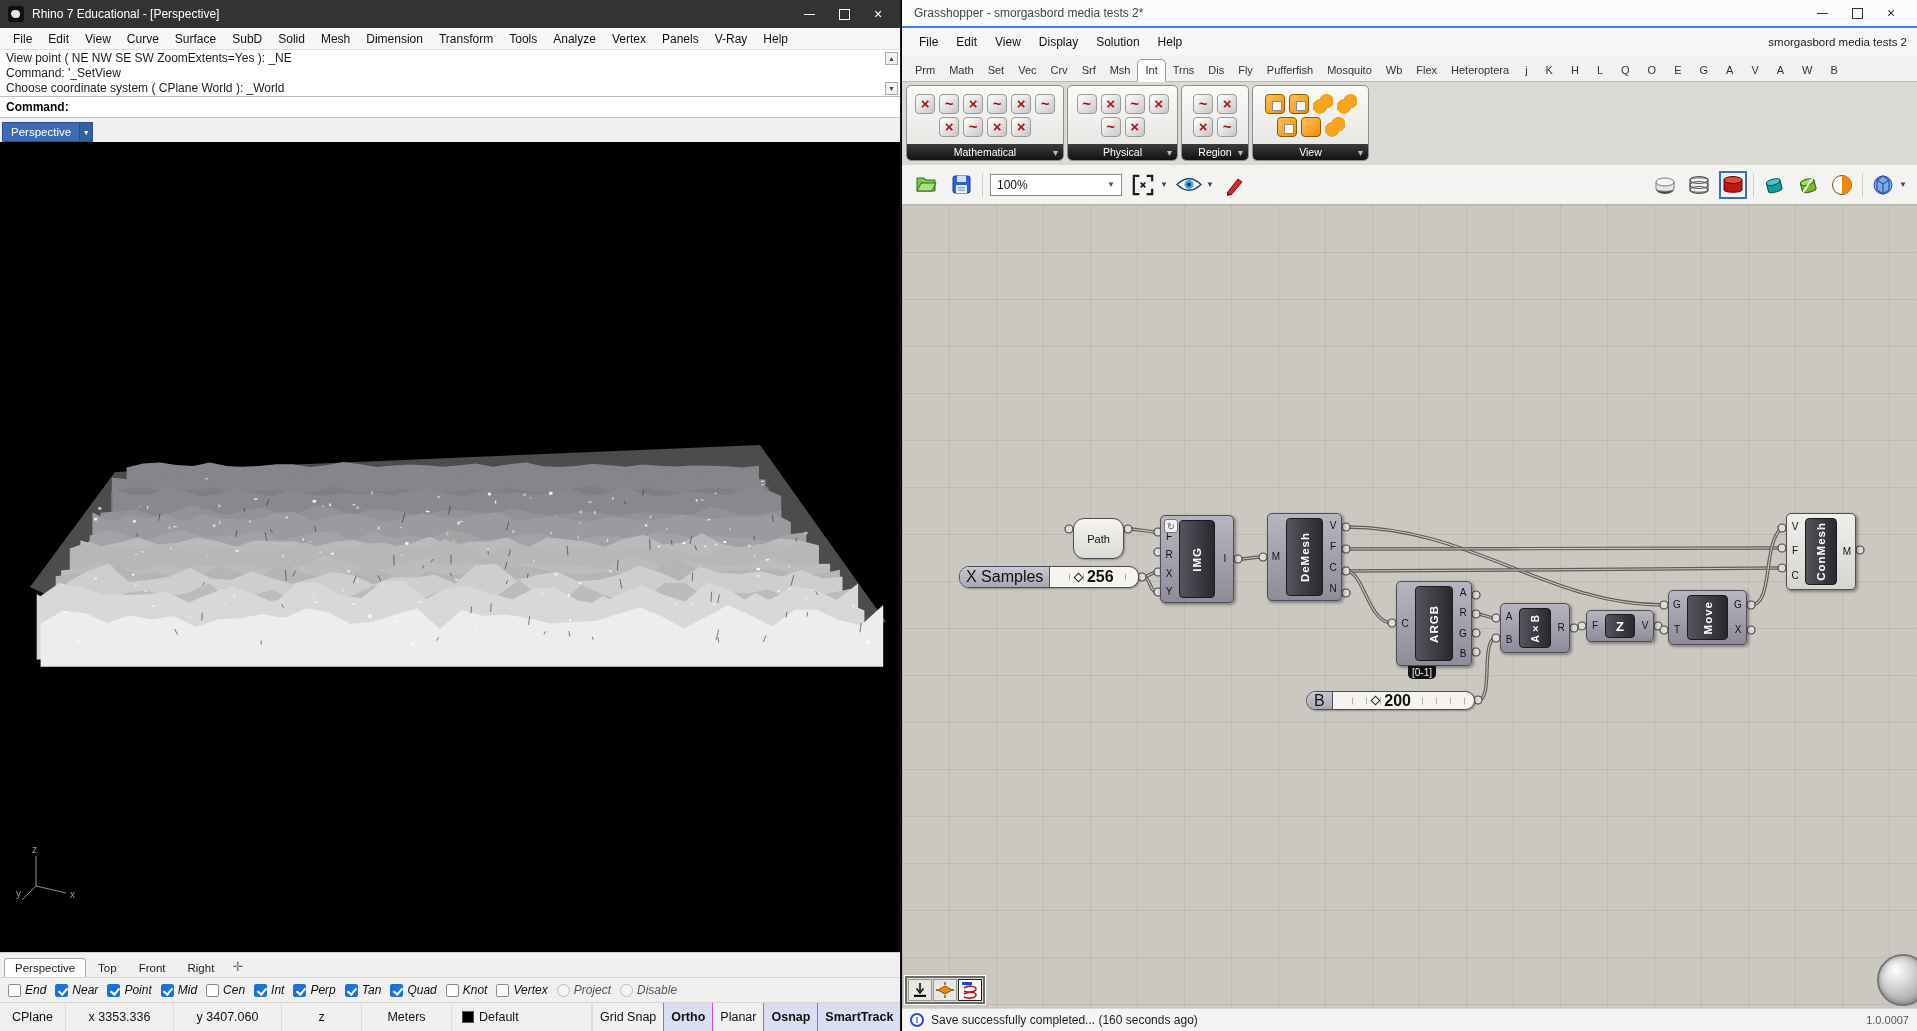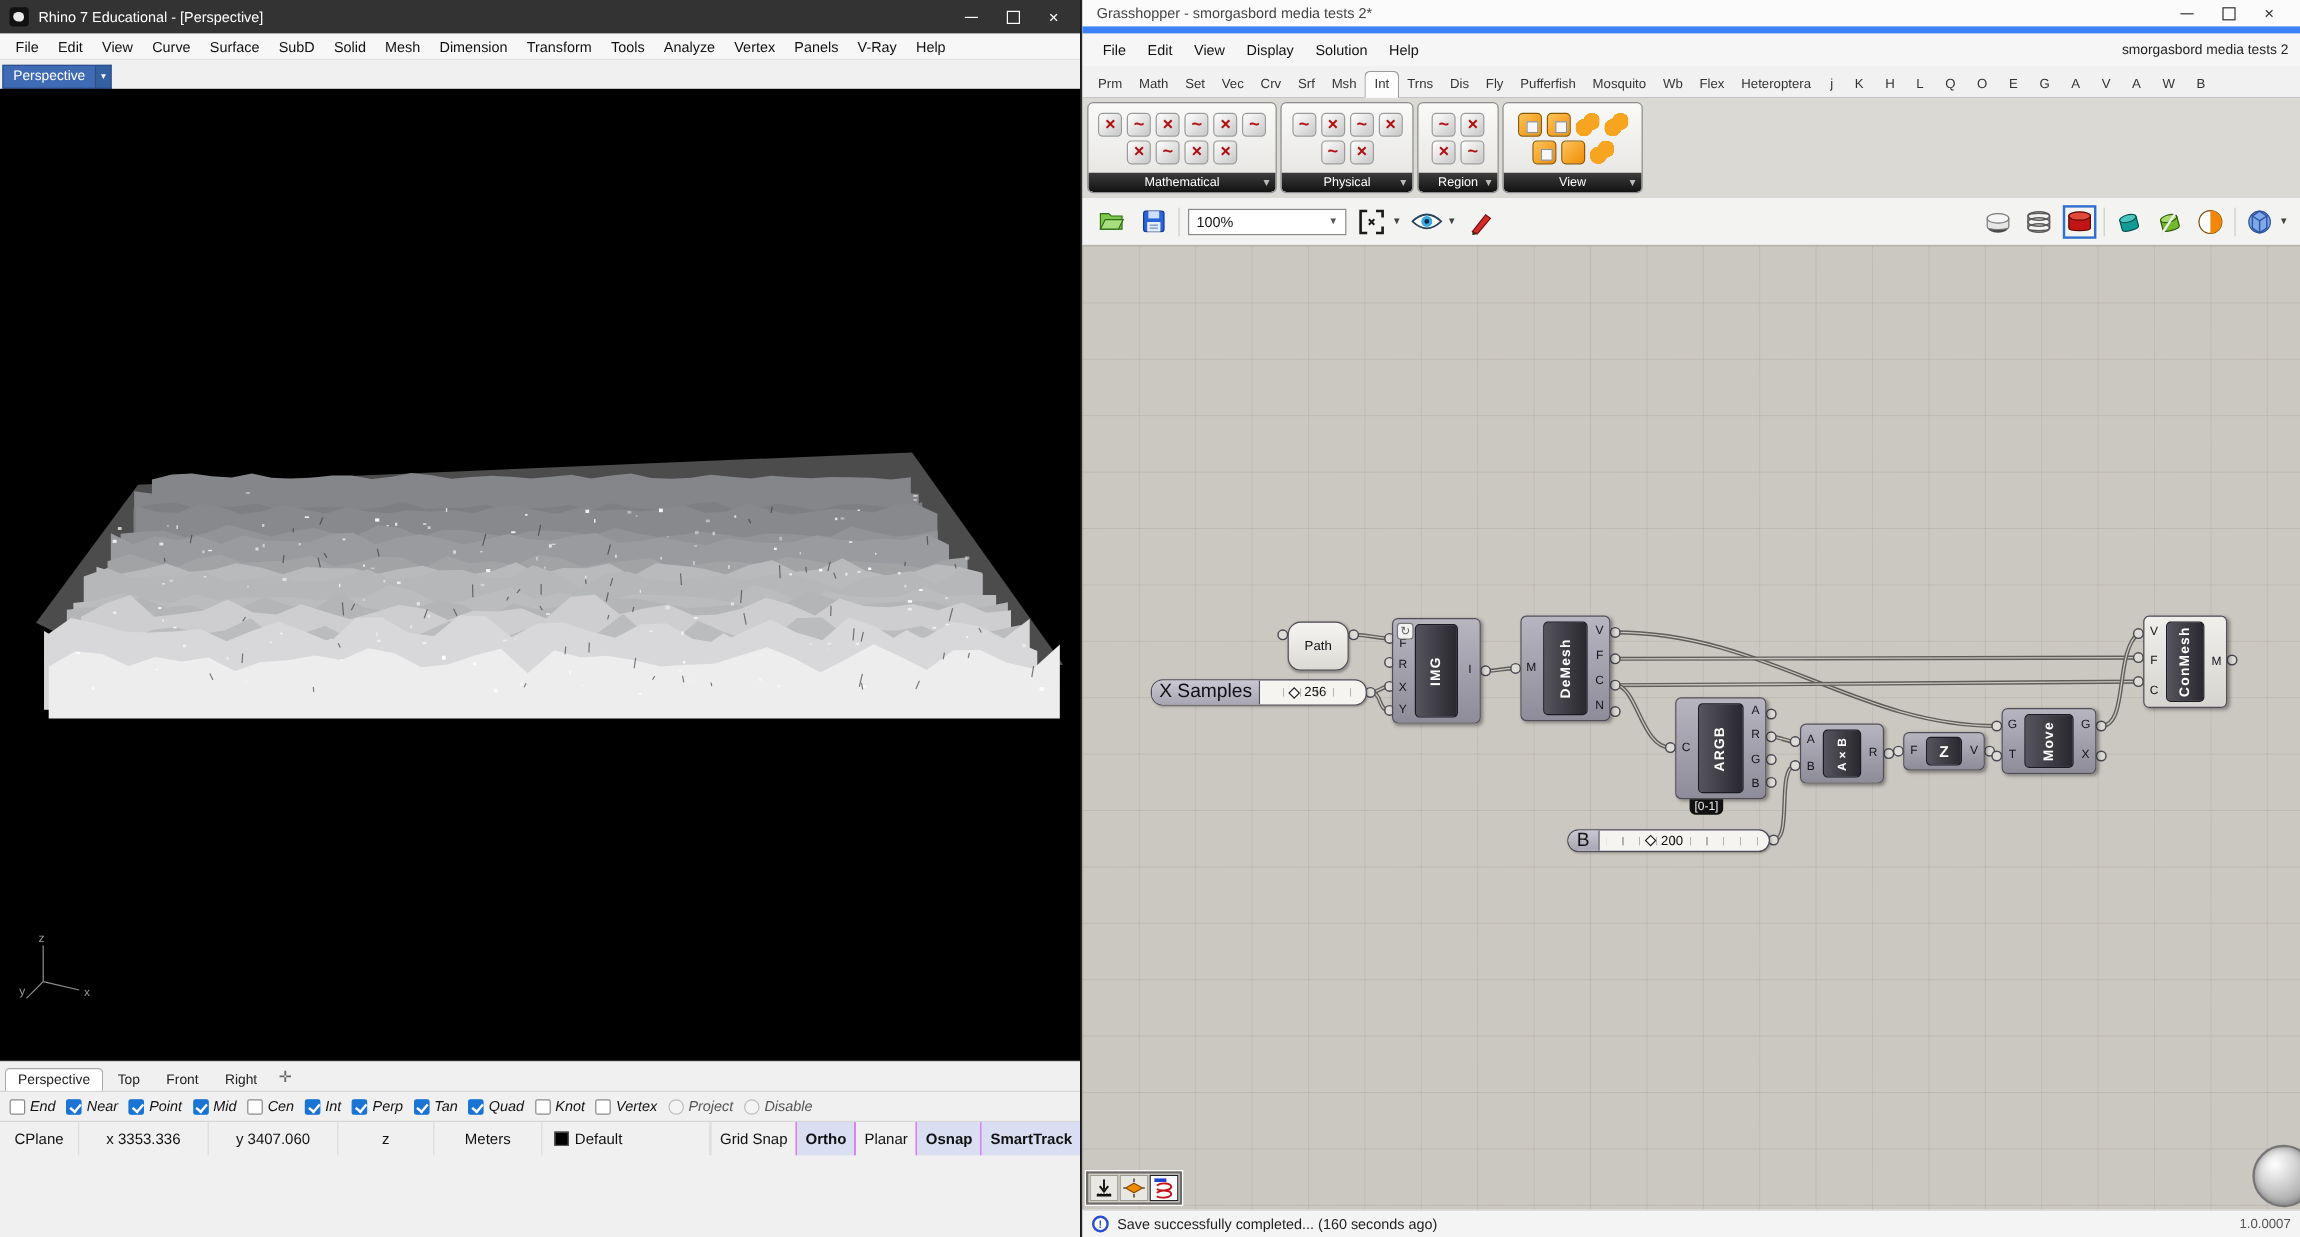--- a/index.html
+++ b/index.html
@@ -48,21 +48,21 @@
   .swatch { width:12px; height:12px; background:#000; border:1px solid #555; }
   .r-status .spacer { flex:1; border-right:1px solid #dddddd; }
   .r-status .tg { display:flex; align-items:center; padding:0 7px; border-right:1px solid #d946ef; white-space:nowrap; }
   .r-status .tg.on { background:#d9def2; font-weight:bold; }
   .axis-gizmo { position:absolute; left:14px; bottom:38px; }
   .axis-gizmo text { fill:#9a9a9a; font-size:10px; }
   .axis-gizmo line { stroke:#8f8f8f; stroke-width:1; }
 
   
   .gh { position:absolute; left:902px; top:0; width:1015px; height:1031px; background:#f4f4f4; }
-  .g-title { height:28px; background:#fbfbfb; display:flex; align-items:center; font-size:12px; color:#444; padding:2px 12px; border-bottom:6px solid #3b82f6; }
+  .g-title { height:28px; background:#fbfbfb; display:flex; align-items:center; font-size:12px; color:#444; padding:2px 12px; border-bottom:2px solid #3b82f6; }
   .g-title .t { flex:1; }
   .g-title .winbtns { color:#333; }
   .g-menu { height:27px; display:flex; align-items:center; padding:0 8px; background:#f6f6f6; }
   .g-menu span { font-size:12px; color:#111; padding:3px 9px; }
   .g-menu .doc { margin-left:auto; font-size:11.5px; color:#222; padding-right:2px; }
   .g-tabs { height:27px; display:flex; align-items:flex-end; padding:0 6px; background:#f1f1f1; border-bottom:1px solid #b9b9b9; }
   .g-tabs .tab { font-size:11px; color:#333; padding:4px 7px 5px; white-space:nowrap; }
   .g-tabs .tab.sm { padding:4px 9px 5px; }
   .g-tabs .tab.active { background:#fdfdfd; border:1px solid #9a9a9a; border-bottom:1px solid #fdfdfd; border-radius:5px 5px 0 0; margin-bottom:-1px; }
   .g-panels { height:83px; background:#dbd9d4; display:flex; gap:3px; padding:3px 0 4px 4px; }
@@ -98,21 +98,21 @@
   .vlabel { writing-mode:vertical-rl; transform:rotate(180deg); color:#fff; font-size:11.5px; font-weight:bold; letter-spacing:1px; }
   .hlabel { color:#fff; font-size:13px; font-weight:bold; }
   .node-icon { position:absolute; left:3px; top:3px; width:14px; height:14px; background:#f2f2f2; border:1px solid #777; border-radius:3px; font-size:10px; color:#666; display:flex; align-items:center; justify-content:center; }
   .gh-pill { position:absolute; background:linear-gradient(#f5f4f1,#dcdad4); border:1px solid #504d59; border-radius:11px; display:flex; align-items:center; justify-content:center; font-size:11px; color:#111; box-shadow:1px 1px 2px rgba(0,0,0,.3); }
   .gh-slider { position:absolute; display:flex; border:1px solid #504d59; border-radius:10px; overflow:hidden; background:#f5f4f1; box-shadow:1px 1px 2px rgba(0,0,0,.3); }
   .gh-slider .slabel { background:linear-gradient(#c9c7d1,#a8a6b2); border-right:1px solid #504d59; font-size:16px; color:#111; display:flex; align-items:center; justify-content:center; padding:0 6px; }
   .gh-slider .track { flex:1; position:relative; display:flex; align-items:center; }
   .gh-slider .ticks { position:absolute; left:6px; right:6px; top:50%; height:7px; transform:translateY(-50%);
     background:repeating-linear-gradient(90deg, rgba(0,0,0,0) 0 13px, #b4b2ac 13px 14px); }
   .grip { width:7px; height:7px; background:#fff; border:1px solid #222; transform:rotate(45deg); margin-left:28%; position:relative; z-index:2; }
-  .sval { font-size:11px; color:#111; margin-left:5px; position:relative; z-index:2; }
+  .sval { font-size:16px; color:#111; margin-left:5px; position:relative; z-index:2;font-weight:bold; }
   .ntag { position:absolute; background:#111; color:#eee; font-size:10px; text-align:center; border-radius:0 0 5px 5px; padding:1px 0; }
   .mini-tools { position:absolute; left:3px; bottom:4px; display:flex; gap:1px; background:#d9d7d1; border:2px solid #6e6c66; outline:1px solid #fff; padding:1px; }
   .mini-tools .mt { width:24px; height:22px; background:#e9e7e2; border:1px solid #9a988f; display:flex; align-items:center; justify-content:center; }
   .mini-tools .mt.sel { border:1px solid #222; background:#fff; }
   .compass { position:absolute; right:-12px; bottom:2px; width:52px; height:52px; border-radius:50%; background:radial-gradient(circle at 35% 30%,#ffffff,#b9b9b9 60%,#8f8f8f); border:2px solid #777; box-shadow:inset 0 0 6px rgba(0,0,0,.3); }
   .g-status { height:23px; background:#f4f4f4; border-top:1px solid #d8d8d8; display:flex; align-items:center; gap:7px; padding:0 8px; font-size:12px; color:#222; }
   .g-status .ver { margin-left:auto; color:#555; font-size:11px; }
   .info-ic { width:14px; height:14px; border-radius:50%; border:2px solid #2b4fd0; color:#2b4fd0; font-size:9px; font-weight:bold; display:flex; align-items:center; justify-content:center; background:#fff; }
 </style>
 </head>
@@ -140,20 +140,32 @@
       <span>Solid</span>
       <span>Mesh</span>
       <span>Dimension</span>
       <span>Transform</span>
       <span>Tools</span>
       <span>Analyze</span>
       <span>Vertex</span>
       <span>Panels</span>
       <span>V-Ray</span>
       <span>Help</span>
+    </div>
+    <div class="r-cmd">
+      <div class="r-hist">
+        <div>View point ( NE  NW  SE  SW  ZoomExtents=Yes ): _NE</div>
+        <div>Command: '_SetView</div>
+        <div>Choose coordinate system ( CPlane  World ): _World</div>
+      </div>
+      <div class="r-prompt">Command:</div>
+      <div class="r-spin">
+        <span>▲</span>
+        <span>▼</span>
+      </div>
     </div>
     <div class="r-vpstrip">
       <div class="r-vptab">
         <span class="lbl">Perspective</span>
         <span class="arr">▼</span>
       </div>
     </div>
     <div class="r-viewport">
       <svg id="terrain-svg" width="901" height="810" viewBox="0 0 901 810">
           <polygon points="115,330 760,303 886,480 500,523 150,503 30,445" fill="#4c4c4c"></polygon>

